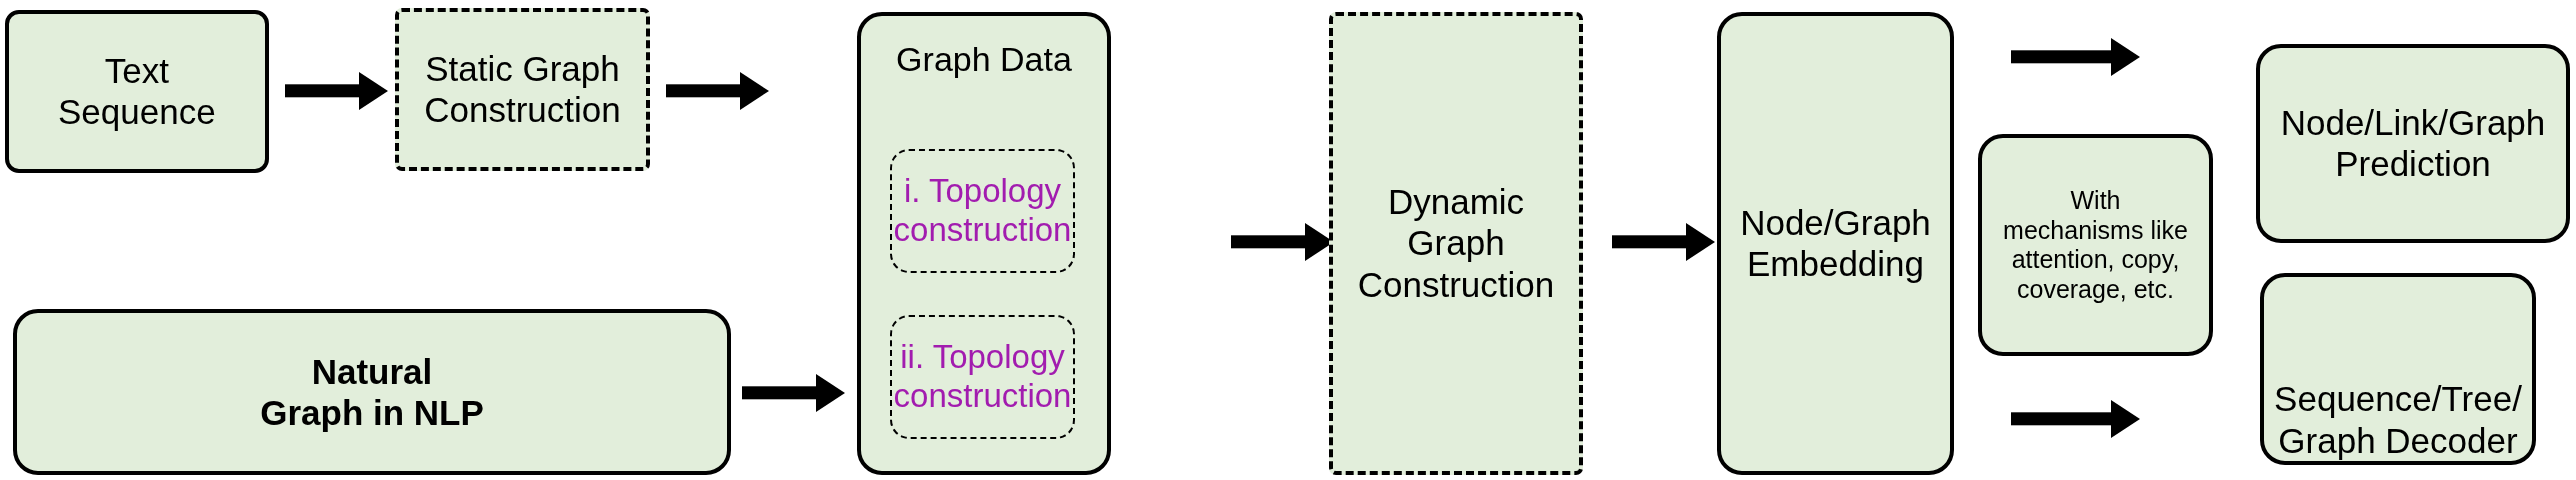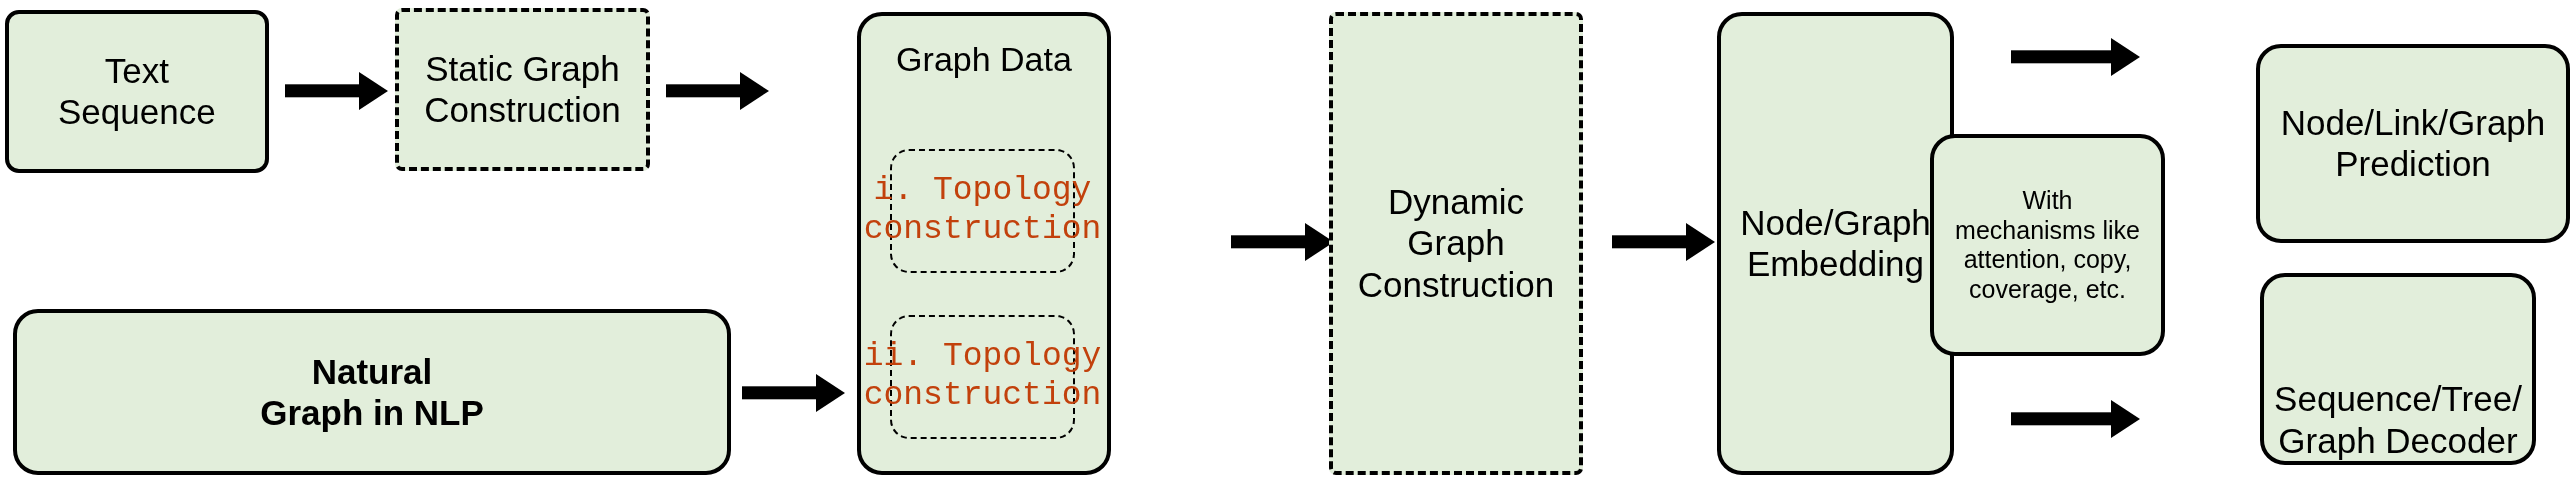--- a/index.html
+++ b/index.html
@@ -38,24 +38,23 @@
   .subnode {
     position: absolute;
     box-sizing: border-box;
     background: transparent;
     border: 2.9px dashed #000000;
     border-radius: 19px;
     display: flex;
     align-items: center;
     justify-content: center;
     text-align: center;
-    color: #c2410c;
+    color: #a21caf;
     line-height: 1.16;
     white-space: pre-line;
-    font-family: Liberation Mono, monospace;
   }
   .label-inner {
     display: block;
     white-space: pre-line;
   }
 
   
   .arrow {
     position: absolute;
     height: 0;
@@ -153,21 +152,21 @@
   <div class="node solid fs-lg" style="left:1717px; top:11.5px; width:237px; height:463px;">
     <span class="label-inner">Node/Graph
 Embedding</span>
   </div>
 
   <div class="arrow" style="left:2011px; top:57px; width:129px;">
     <div class="shaft" style="width:102px;"></div>
     <div class="head"></div>
   </div>
 
-  <div class="node solid fs-sm" style="left:1930px; top:134px; width:235px; height:222px;">
+  <div class="node solid fs-sm" style="left:1978px; top:134px; width:235px; height:222px;">
     <span class="label-inner">With
 mechanisms like
 attention, copy,
 coverage, etc.</span>
   </div>
 
   <div class="arrow" style="left:2011px; top:419px; width:129px;">
     <div class="shaft" style="width:102px;"></div>
     <div class="head"></div>
   </div>

